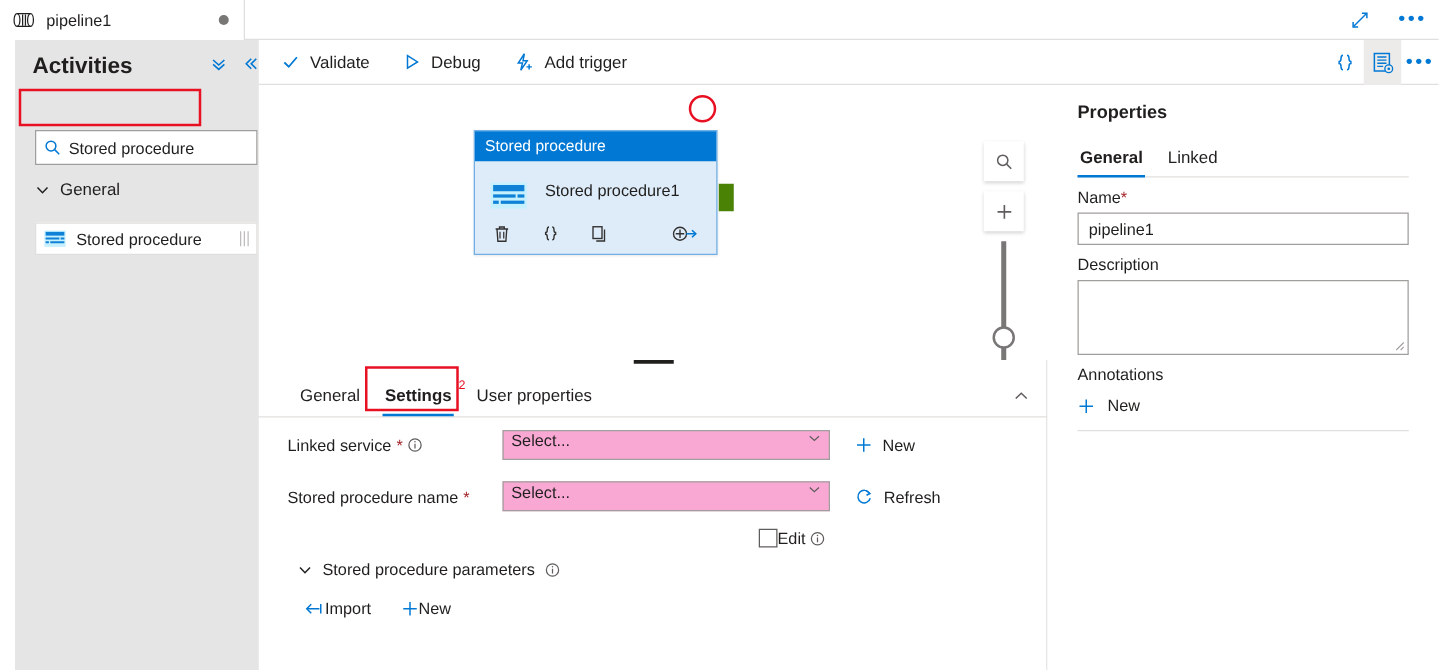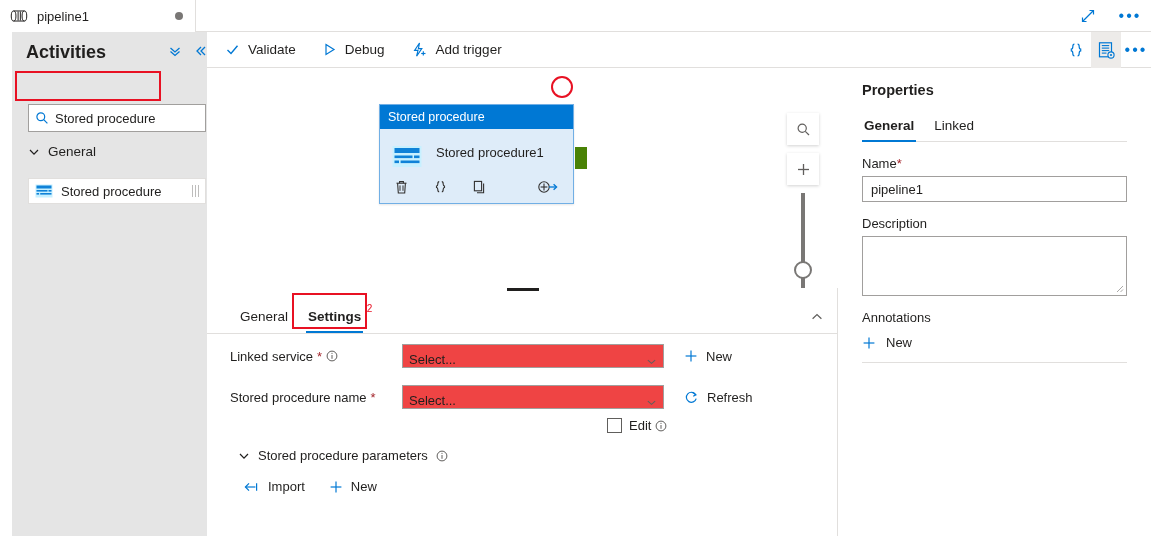--- a/index.html
+++ b/index.html
@@ -198,48 +198,48 @@
   .form-row {
     display: flex; align-items: center; padding-left: 23px;
     height: 24px; margin-bottom: 17px;
   }
   .form-label {
     width: 172px; font-size: 13px; color: #201f1e;
     display: flex; align-items: center; gap: 4px;
   }
   .req { color: #a4262c; }
   .select-ctl {
-    width: 262px; height: 24px; border: 1px solid #a19f9d; background: #ef4444;
-    display: flex; align-items: flex-end; padding: 0 6px; cursor: pointer;
+    width: 262px; height: 24px; border: 1px solid #a19f9d; background: #f9a8d4;
+    display: flex; align-items: flex-start; padding: 0 6px; cursor: pointer;
   }
   .select-ctl .sel-text { flex: 1; font-size: 13px; color: #201f1e; }
   .row-action {
     display: flex; align-items: center; gap: 8px; margin-left: 20px;
     color: #201f1e; font-size: 13px; cursor: pointer;
   }
   .checkbox-row {
-    display: flex; align-items: flex-start; gap: 7px; padding-left: 400px;
+    display: flex; align-items: flex-end; padding-left: 400px;
     height: 20px; margin-top: -8px; margin-bottom: 8px;
   }
   .cbx {
     width: 15px; height: 15px; border: 1px solid #605e5c; background: #fff;
     cursor: pointer;
   }
   .cbx-label { font-size: 13px; color: #201f1e; display: flex; align-items: center; gap: 4px; }
 
   .section-head {
     display: flex; align-items: center; gap: 8px; padding-left: 31px;
     margin-top: 10px; font-size: 13px; color: #201f1e; cursor: pointer;
   }
   .section-actions {
     display: flex; align-items: center; gap: 24px; padding-left: 37px;
     margin-top: 16px;
   }
   .link-action {
-    display: flex; align-items: center; gap: 8px; font-size: 13px;
+    display: flex; align-items: center; font-size: 13px;
     color: #201f1e; cursor: pointer;
   }
 
   
   .props-panel {
     position: absolute; left: 838px; top: 68px; width: 313px; height: 468px;
     background: #ffffff; padding: 0 24px;
   }
   .props-title {
     margin-top: 14px; font-size: 14.5px; font-weight: 600; color: #201f1e;
@@ -252,21 +252,21 @@
     position: relative; padding: 0 10px 8px 10px; font-size: 13.5px;
     color: #201f1e; cursor: pointer;
   }
   .ptab:first-child { padding-left: 2px; }
   .ptab.active { font-weight: 600; }
   .ptab.active::after {
     content: ""; position: absolute; left: 0; right: 8px; bottom: -1px;
     height: 2px; background: #0078d4;
   }
   .field-label {
-    margin-top: 14px; font-size: 13px; color: #201f1e;
+    margin-top: 8px; font-size: 13px; color: #201f1e;
   }
   .text-input {
     margin-top: 5px; width: 265px; height: 26px;
     border: 1px solid #a19f9d; background: #fff;
     display: flex; align-items: center; padding: 0 8px;
     font-size: 13px; color: #201f1e;
   }
   .textarea {
     position: relative;
     margin-top: 5px; width: 265px; height: 60px;
@@ -498,20 +498,23 @@
     <div class="panel-grip"></div>
 
     <div class="detail-tabs">
       <div class="dtab">
         <span>General</span>
       </div>
       <div class="dtab active">
         <span>Settings</span>
         <span class="sup-annot">2</span>
       </div>
+      <div class="dtab">
+        <span>User properties</span>
+      </div>
       <div class="collapse-chev">
         <svg width="14" height="14" viewBox="0 0 14 14">
           <path d="M2.6 8.8 L7 4.6 L11.4 8.8" fill="none" stroke="#605e5c" stroke-width="1.2"></path>
         </svg>
       </div>
     </div>
 
     <div class="form">
 
       <div class="form-row">

